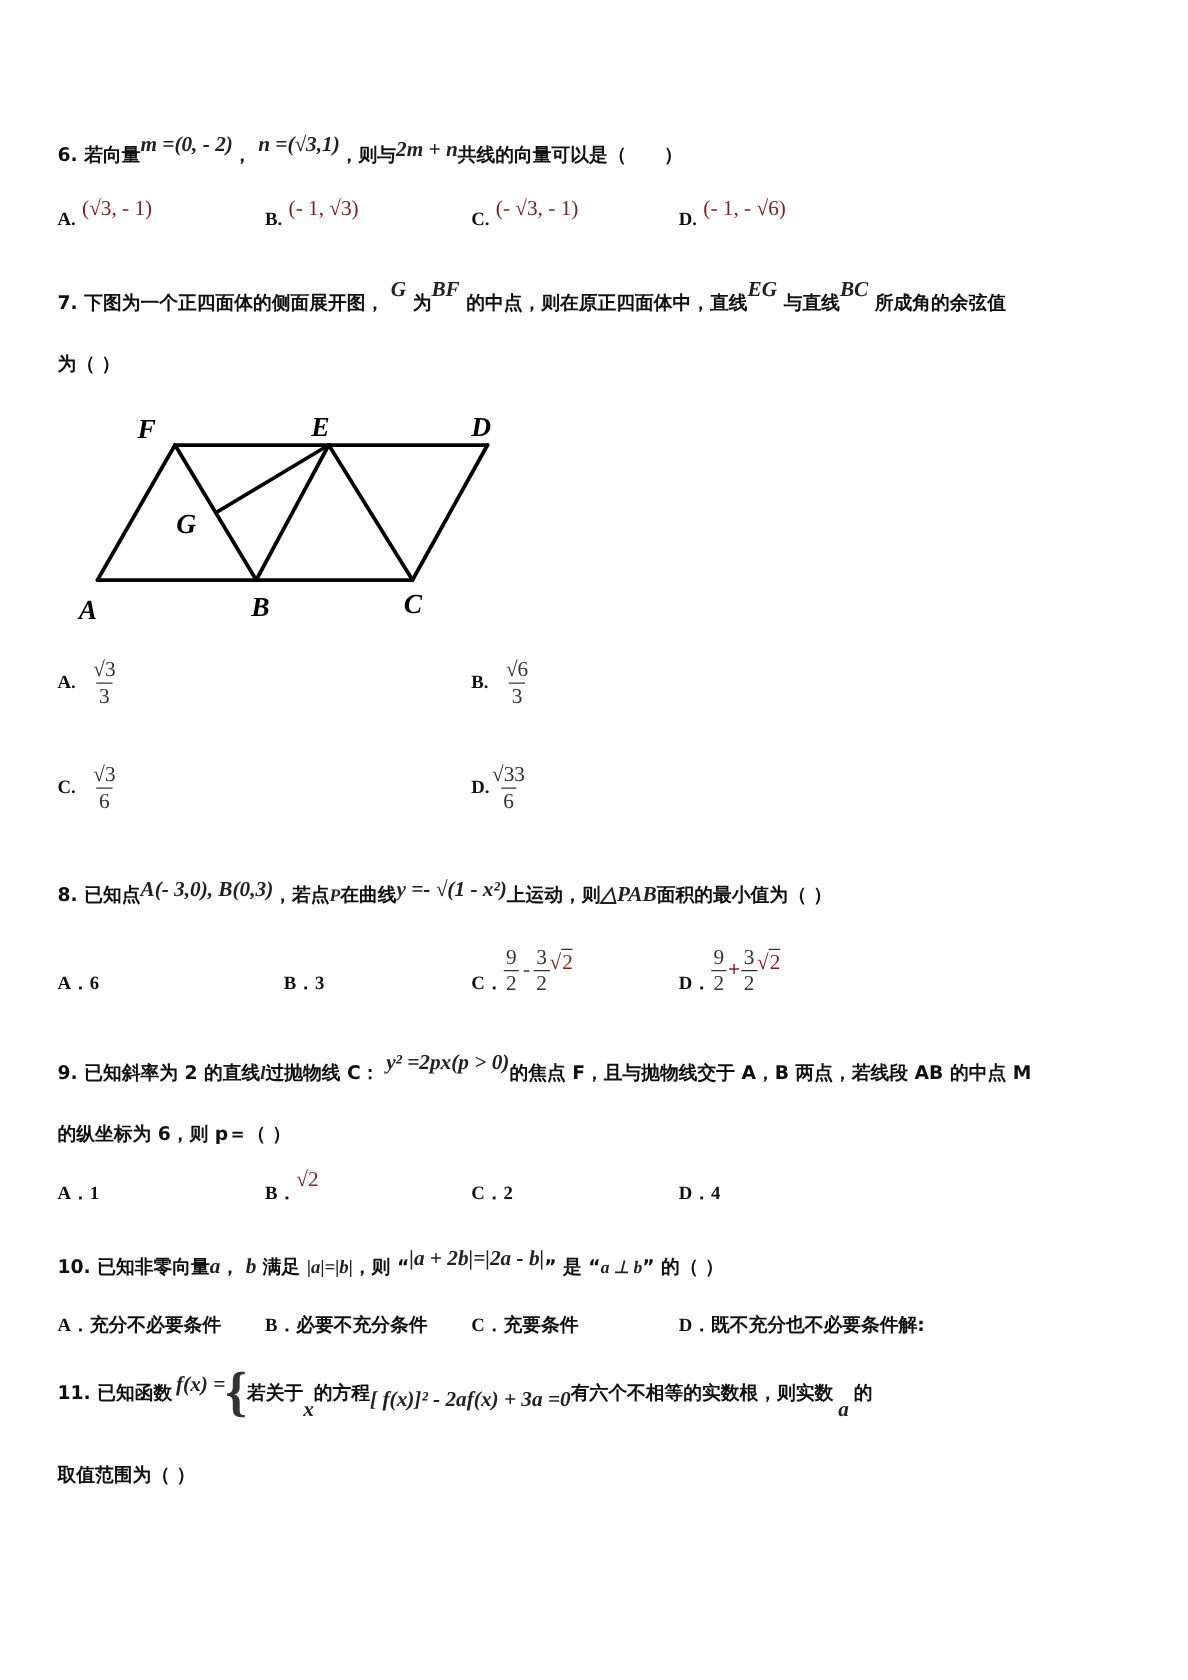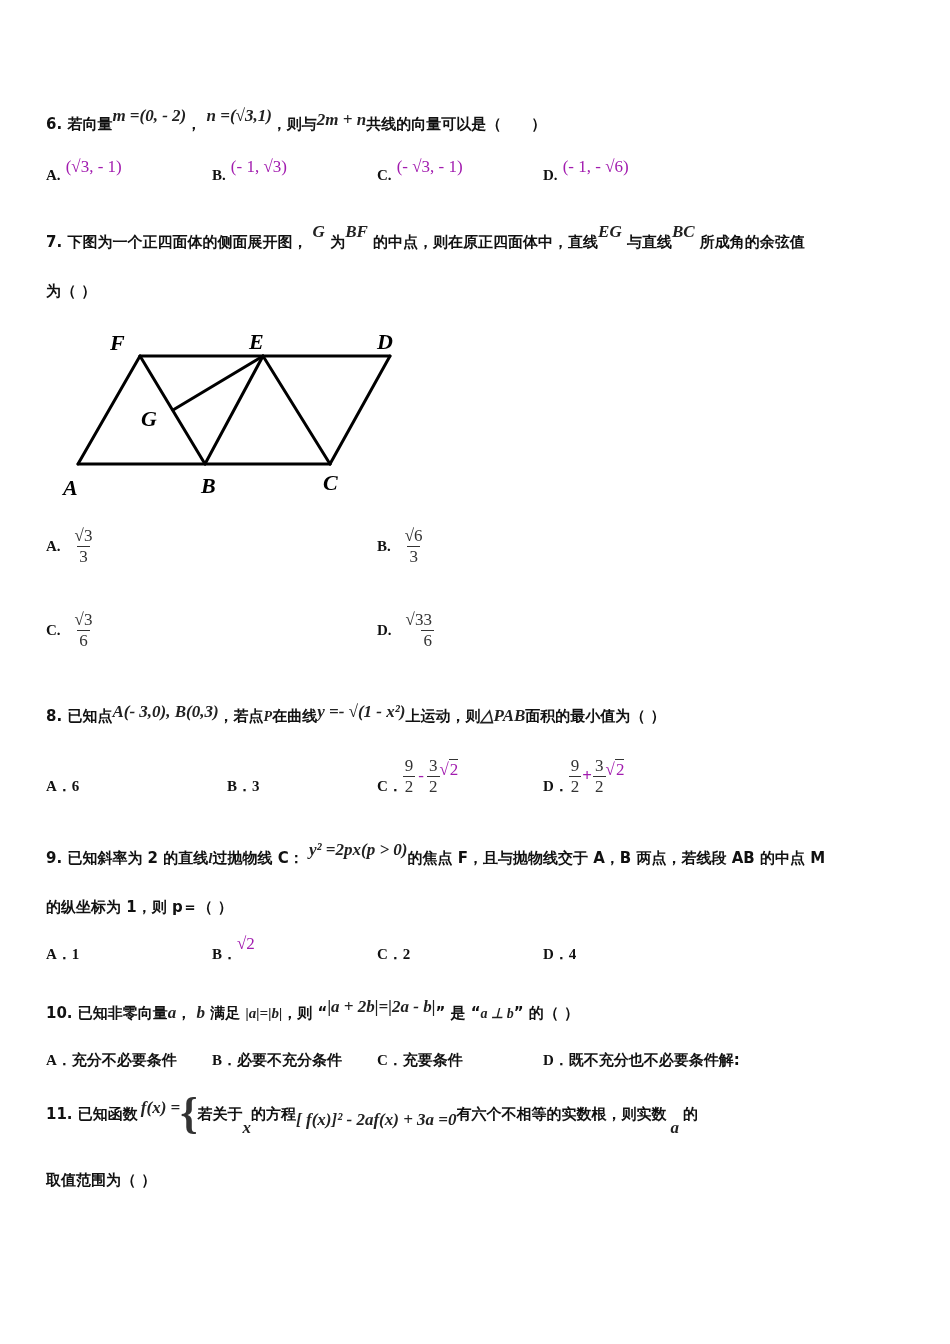--- a/index.html
+++ b/index.html
@@ -1,19 +1,19 @@
 <!DOCTYPE html>
 <html><head>
 <meta charset="utf-8">
 <style>
   html, body { margin:0; padding:0; background:#ffffff; }
   body { width:950px; height:1344px; position:relative; overflow:hidden; color:#111; font-family:"DejaVu Sans", sans-serif; }
   .abs { position:absolute; white-space:nowrap; }
   .cn { font-family:"DejaVu Sans", sans-serif; font-size:15px; font-weight:bold; }
-  .m { font-family:"Liberation Serif", serif; font-size:17px; font-weight:normal; color:#a21caf; }
+  .m { font-family:"Liberation Serif", serif; font-size:17px; font-weight:normal; color:#7f1d1d; }
   .mi { font-family:"Liberation Serif", serif; font-style:italic; font-size:17px; color:#222; }
   .opt { font-family:"Liberation Serif", serif; font-weight:bold; font-size:15px; }
   .frac { display:inline-flex; flex-direction:column; align-items:center; vertical-align:middle; font-family:"Liberation Serif", serif; font-size:17px; color:#333; }
   .frac .num { padding:0 2px; }
   .frac .den { border-top:1px solid #333; padding:0 2px; }
   .sqrt { font-family:"Liberation Serif", serif; }
   .sqrt .rad { border-top:1px solid #333; padding-left:1px; }
   sup { font-size:10px; }
   sub { font-size:10px; }
   .brace { font-family:"Liberation Serif", serif; font-size:44px; line-height:44px; color:#333; }
@@ -82,21 +82,21 @@
 </div>
 <div class="abs" style="left:46px;top:610px;display:flex;align-items:center;">
   <span class="opt">C.</span>
   <span class="frac" style="margin-left:12px;">
       <span class="num">√3</span>
       <span class="den">6</span>
     </span>
 </div>
 <div class="abs" style="left:377px;top:610px;display:flex;align-items:center;">
   <span class="opt">D.</span>
-  <span class="frac" style="margin-left:12px;align-items:flex-end;">
+  <span class="frac" style="">
       <span class="num">√33</span>
       <span class="den">6</span>
     </span>
 </div>
 
 <div class="abs cn" style="left:46px;top:705px;">
   <span>8.</span>
   <span>已知点</span><span class="mi" style="position:relative;top:-4px;">A(- 3,0), B(0,3)</span><span>，若点</span><span class="mi" style="font-size:14px;">P</span><span>在曲线</span><span class="mi" style="position:relative;top:-4px;">y =- √(1 - x²)</span><span>上运动，则</span><span class="mi">△PAB</span><span>面积的最小值为（  ）</span>
 </div>
 <div class="abs" style="left:46px;top:776px;"><span class="opt">A．</span><span class="opt">6</span></div>
@@ -126,21 +126,21 @@
       <span class="den">2</span>
     </span>
   <span class="m sqrt" style="margin-top:-12px;">√<span class="rad">2</span></span>
 </div>
 
 <div class="abs cn" style="left:46px;top:848px;">
   <span>9.</span>
   <span>已知斜率为 2 的直线</span><span class="mi" style="font-size:15px;">l</span><span>过抛物线 C：</span>
   <span class="mi" style="position:relative;top:-8px;">y² =2px(p &gt; 0)</span><span>的焦点 F，且与抛物线交于 A，B 两点，若线段 AB 的中点 M</span>
 </div>
-<div class="abs cn" style="left:46px;top:898px;"><span>的纵坐标为 1，则 p＝（ ）</span></div>
+<div class="abs cn" style="left:46px;top:898px;"><span>的纵坐标为 6，则 p＝（ ）</span></div>
 <div class="abs" style="left:46px;top:944px;"><span class="opt">A．</span><span class="opt">1</span></div>
 <div class="abs" style="left:212px;top:944px;"><span class="opt">B．</span><span class="m" style="position:relative;top:-10px;">√2</span></div>
 <div class="abs" style="left:377px;top:944px;"><span class="opt">C．</span><span class="opt">2</span></div>
 <div class="abs" style="left:543px;top:944px;"><span class="opt">D．</span><span class="opt">4</span></div>
 
 <div class="abs cn" style="left:46px;top:1003px;">
   <span>10.</span>
   <span>已知非零向量</span><span class="mi">a</span><span>，</span>
   <span class="mi">b</span>
   <span>满足</span>

